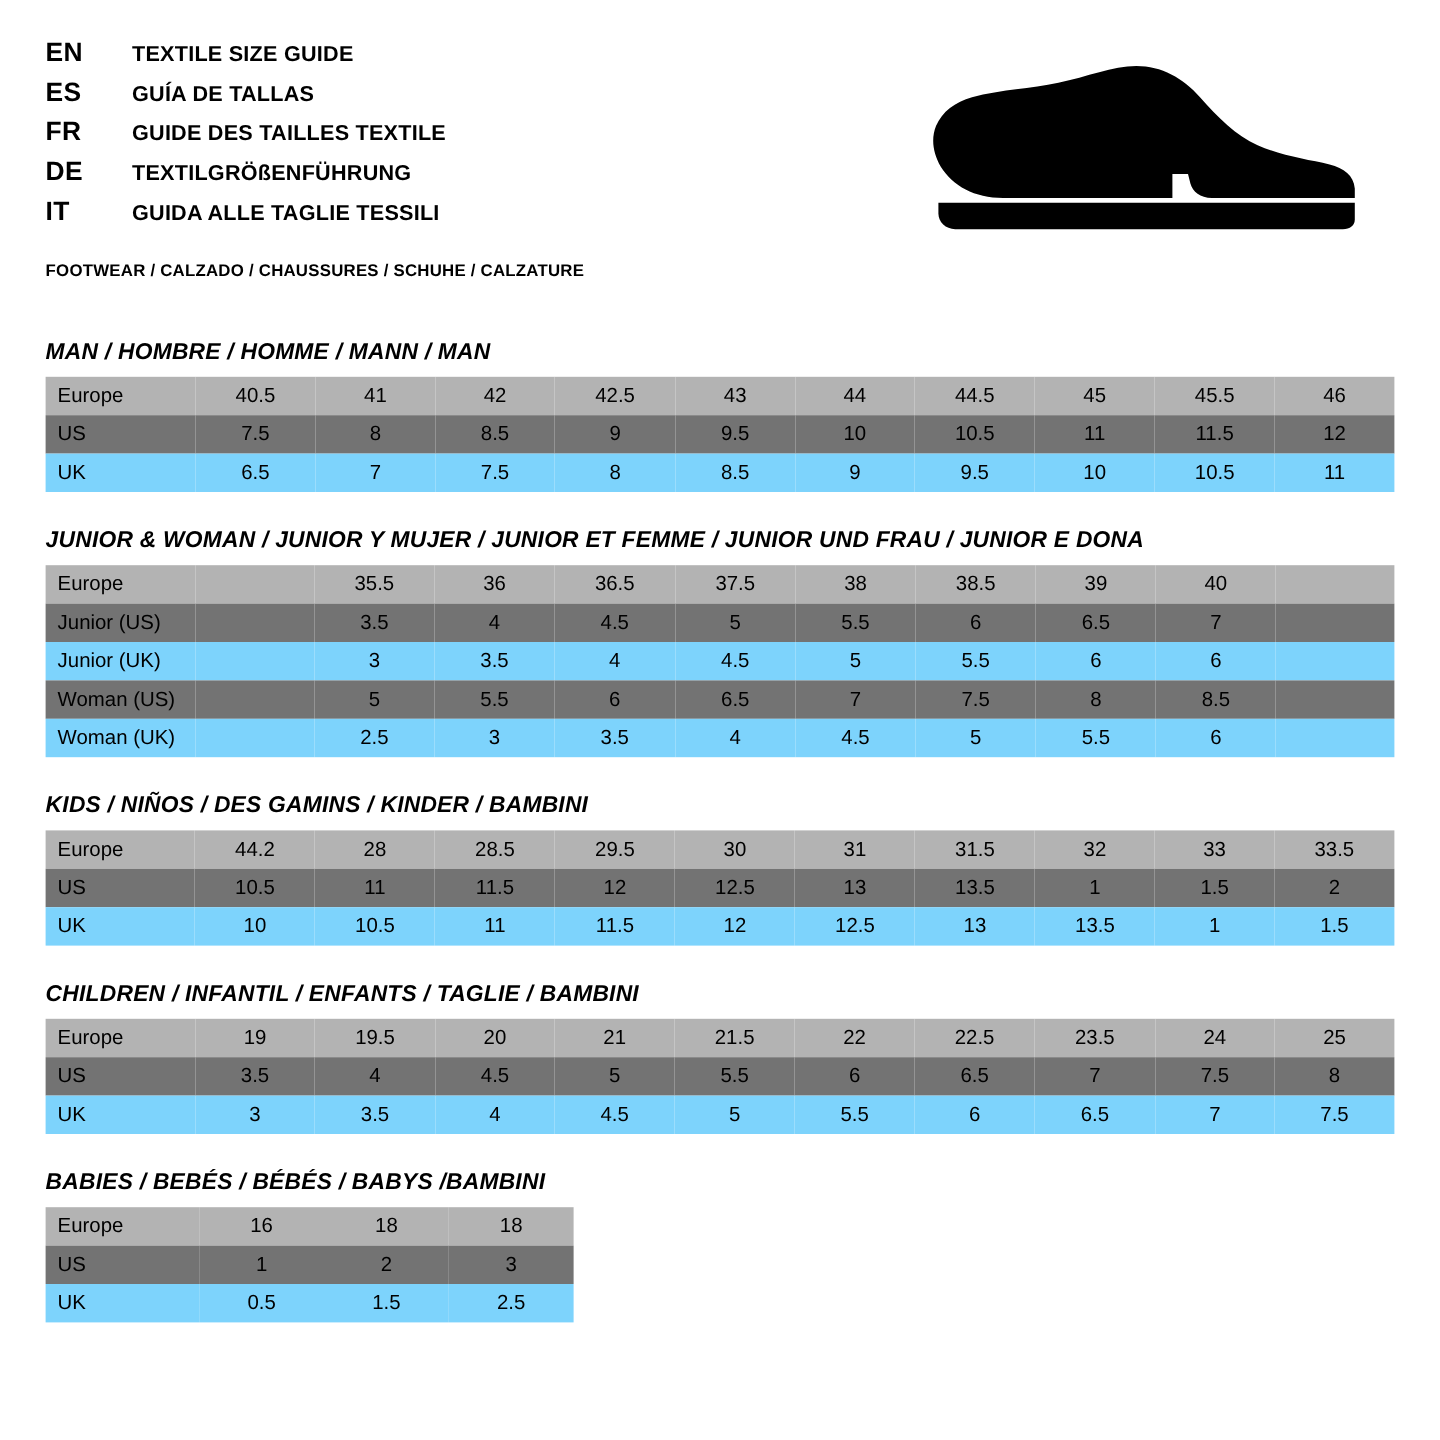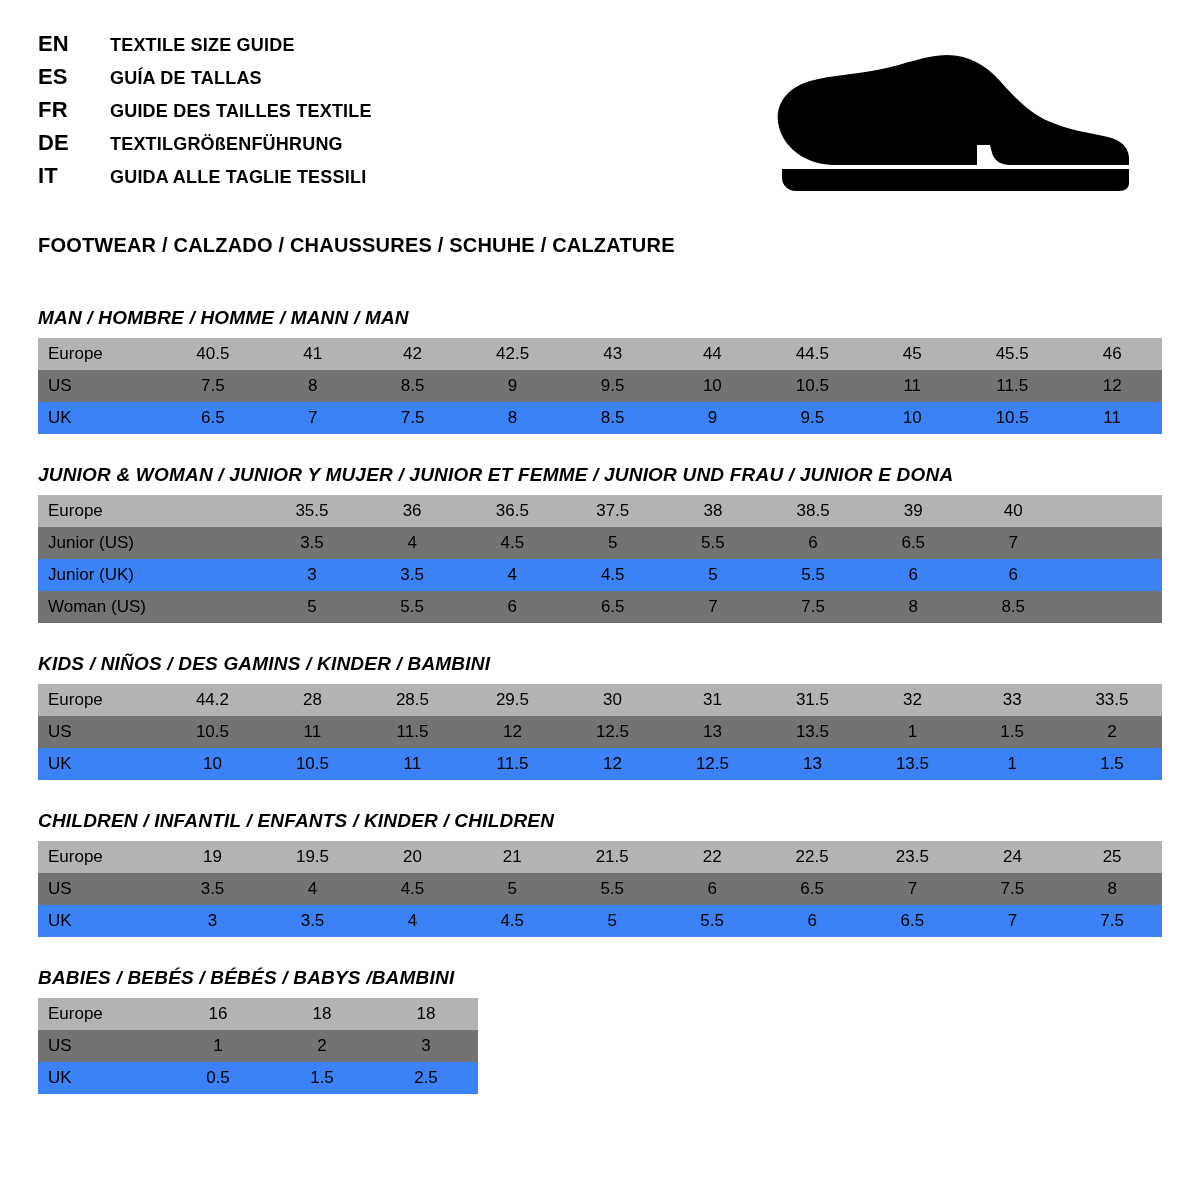--- a/index.html
+++ b/index.html
@@ -42,22 +42,22 @@
     font-size: 22px;
     font-weight: bold;
     letter-spacing: 0.2px;
   }
   .lang-title {
     font-size: 18px;
     font-weight: bold;
     letter-spacing: 0.2px;
   }
   .category-line {
-    margin-top: 38px;
-    font-size: 20px;
+    margin-top: 21px;
+    font-size: 14px;
     font-weight: bold;
     letter-spacing: 0.2px;
   }
 
   .shoe-icon {
     position: absolute;
     top: 16px;
     right: 30px;
     width: 360px;
     height: 150px;
@@ -91,21 +91,21 @@
   table.size-table td.rowlabel {
     text-align: left;
     padding-left: 10px;
     width: 118px;
   }
   tr.head-row td {
     background: #b3b3b3;
     font-weight: normal;
   }
   tr.alt-row td {
-    background: #3b82f6;
+    background: #7dd3fc;
   }
   tr.plain-row td {
     background: #737373;
   }
   .col {
     width: 104px;
   }
 </style>
 </head>
 <body>
@@ -270,20 +270,33 @@
           <td>5</td>
           <td>5.5</td>
           <td>6</td>
           <td>6.5</td>
           <td>7</td>
           <td>7.5</td>
           <td>8</td>
           <td>8.5</td>
           <td></td>
         </tr>
+        <tr class="alt-row">
+          <td class="rowlabel">Woman (UK)</td>
+          <td></td>
+          <td>2.5</td>
+          <td>3</td>
+          <td>3.5</td>
+          <td>4</td>
+          <td>4.5</td>
+          <td>5</td>
+          <td>5.5</td>
+          <td>6</td>
+          <td></td>
+        </tr>
       </tbody>
         </table>
     </div>
 
     <div class="section">
       <div class="section-title">KIDS / NIÑOS / DES GAMINS / KINDER / BAMBINI</div>
       <table class="size-table">
         <colgroup>
           <col style="width:118px">
             <col class="col">
@@ -335,21 +348,21 @@
           <td>13</td>
           <td>13.5</td>
           <td>1</td>
           <td>1.5</td>
         </tr>
       </tbody>
         </table>
     </div>
 
     <div class="section">
-      <div class="section-title">CHILDREN / INFANTIL / ENFANTS / KINDER / CHILDREN</div>
+      <div class="section-title">CHILDREN / INFANTIL / ENFANTS / TAGLIE / BAMBINI</div>
       <table class="size-table">
         <colgroup>
           <col style="width:118px">
             <col class="col">
             <col class="col">
             <col class="col">
             <col class="col">
             <col class="col">
             <col class="col">
             <col class="col">

